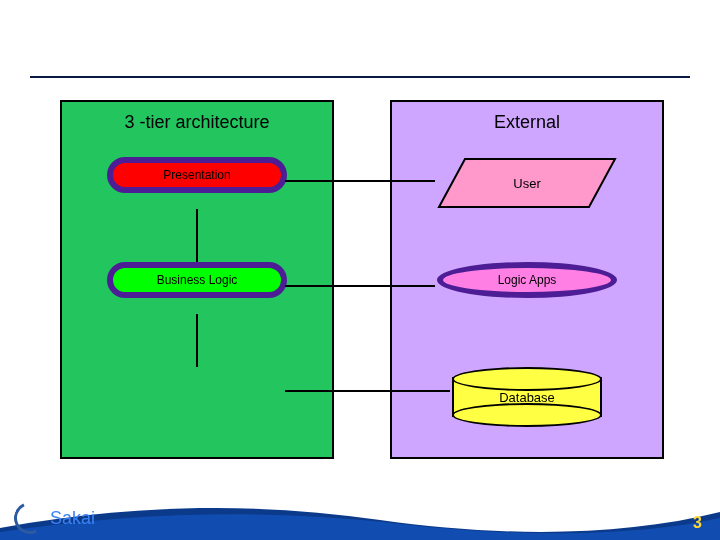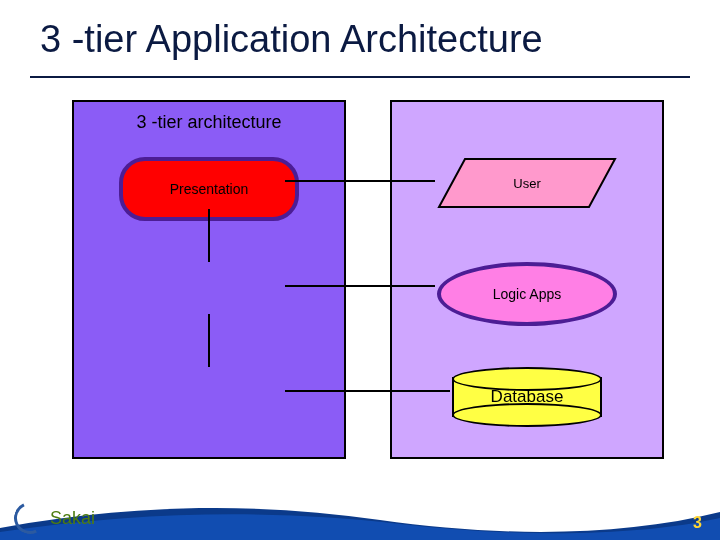--- a/index.html
+++ b/index.html
@@ -1,63 +1,64 @@
 <!DOCTYPE html>
 <html><head>
 <meta charset="utf-8">
 <style>
 html,body{margin:0;padding:0;width:720px;height:540px;font-family:Arial,Helvetica,sans-serif;background:#fff;overflow:hidden}
 .slide{position:relative;width:720px;height:540px}
 .title{position:absolute;left:40px;top:18px;font-size:38px;color:#0b1a42}
 .rule{position:absolute;left:30px;top:76px;width:660px;height:2px;background:#0b1a42}
 .diagram{position:absolute;left:60px;top:100px;width:600px;height:360px}
 .panel{position:absolute;top:0;width:270px;height:355px;border:2px solid #000}
-.panel-left{left:12px;background:#8b5cf6}
+.panel-left{left:0;background:#22c55e}
 .panel-right{left:330px;background:#cfa6ff}
 .panel-title{text-align:center;font-size:18px;padding:10px 0 6px 0}
-.shape{position:absolute;left:50%;transform:translateX(-50%);width:180px;height:64px;display:flex;align-items:center;justify-content:center;font-size:14px;border:4px solid #4c1d95;box-sizing:border-box}
+.shape{position:absolute;left:50%;transform:translateX(-50%);width:180px;height:36px;display:flex;align-items:center;justify-content:center;font-size:12px;border:6px solid #4c1d95;box-sizing:border-box}
 .rounded{border-radius:26px}
 .presentation{top:55px;background:#ff0000}
 .business{top:160px;background:#00ff00}
 .data{top:265px;background:#00e2ff}
 .vline{position:absolute;left:50%;width:2px;background:#000;transform:translateX(-50%)}
 .parallelogram{position:absolute;top:55px;left:50%;transform:translateX(-50%);width:180px;height:52px}
 .parallelogram svg{display:block}
 .parallelogram .lbl{position:absolute;inset:0;display:flex;align-items:center;justify-content:center;font-size:13px}
 .ellipse{top:160px;background:#ff7fe5;border-radius:50%}
 .cyl{position:absolute;top:265px;left:50%;transform:translateX(-50%);width:150px;height:60px}
 .cyl-body{position:absolute;top:10px;left:0;right:0;bottom:10px;background:#ffff44;border-left:2px solid #000;border-right:2px solid #000}
 .cyl-top{position:absolute;top:0;left:0;right:0;height:20px;background:#ffff44;border:2px solid #000;border-radius:50%;z-index:2}
 .cyl-bot{position:absolute;bottom:0;left:0;right:0;height:20px;background:#ffff44;border:2px solid #000;border-radius:50%}
-.cyl .lbl{position:absolute;inset:0;display:flex;align-items:center;justify-content:center;font-size:17px;z-index:3}
+.cyl .lbl{position:absolute;inset:0;display:flex;align-items:center;justify-content:center;font-size:13px;z-index:3}
 .hconn{position:absolute;height:2px;background:#000}
 .footer{position:absolute;left:0;right:0;bottom:0;height:42px}
 .footer svg{display:block}
 .pagenum{position:absolute;right:18px;bottom:8px;color:#ffd633;font-weight:bold;font-size:16px;z-index:5}
 .logo{position:absolute;left:14px;bottom:6px;z-index:6;display:flex;align-items:center;gap:4px}
 .logo-swirl{width:26px;height:26px;border:3px solid #2c5aa0;border-radius:50%;border-top-color:transparent;border-right-color:transparent;transform:rotate(20deg);display:inline-block}
-.logo-text{font-size:18px;color:#4d7c0f;font-family:Arial}
+.logo-text{font-size:18px;color:#3b82f6;font-family:Arial}
 </style>
 </head>
 <body>
 
 <div class="slide">
-  <div class="title">3 -tier Application Architecture</div>
   <div class="rule"></div>
 
   <div class="diagram">
 
     <div class="panel panel-left">
       <div class="panel-title">3 -tier architecture</div>
       <div class="shape rounded presentation">Presentation</div>
       <div class="vline" style="top:107px;height:53px"></div>
+      <div class="shape rounded business">Business Logic</div>
       <div class="vline" style="top:212px;height:53px"></div>
     </div>
 
     <div class="panel panel-right">
+      <div class="panel-title">External</div>
 
       <div class="parallelogram">
         <svg width="180" height="52" viewBox="0 0 180 52">
           <polygon points="28,2 178,2 152,50 2,50" fill="#ff99cc" stroke="#000" stroke-width="2"></polygon>
         </svg>
         <div class="lbl">User</div>
       </div>
 
       <div class="shape ellipse">Logic Apps</div>
 

